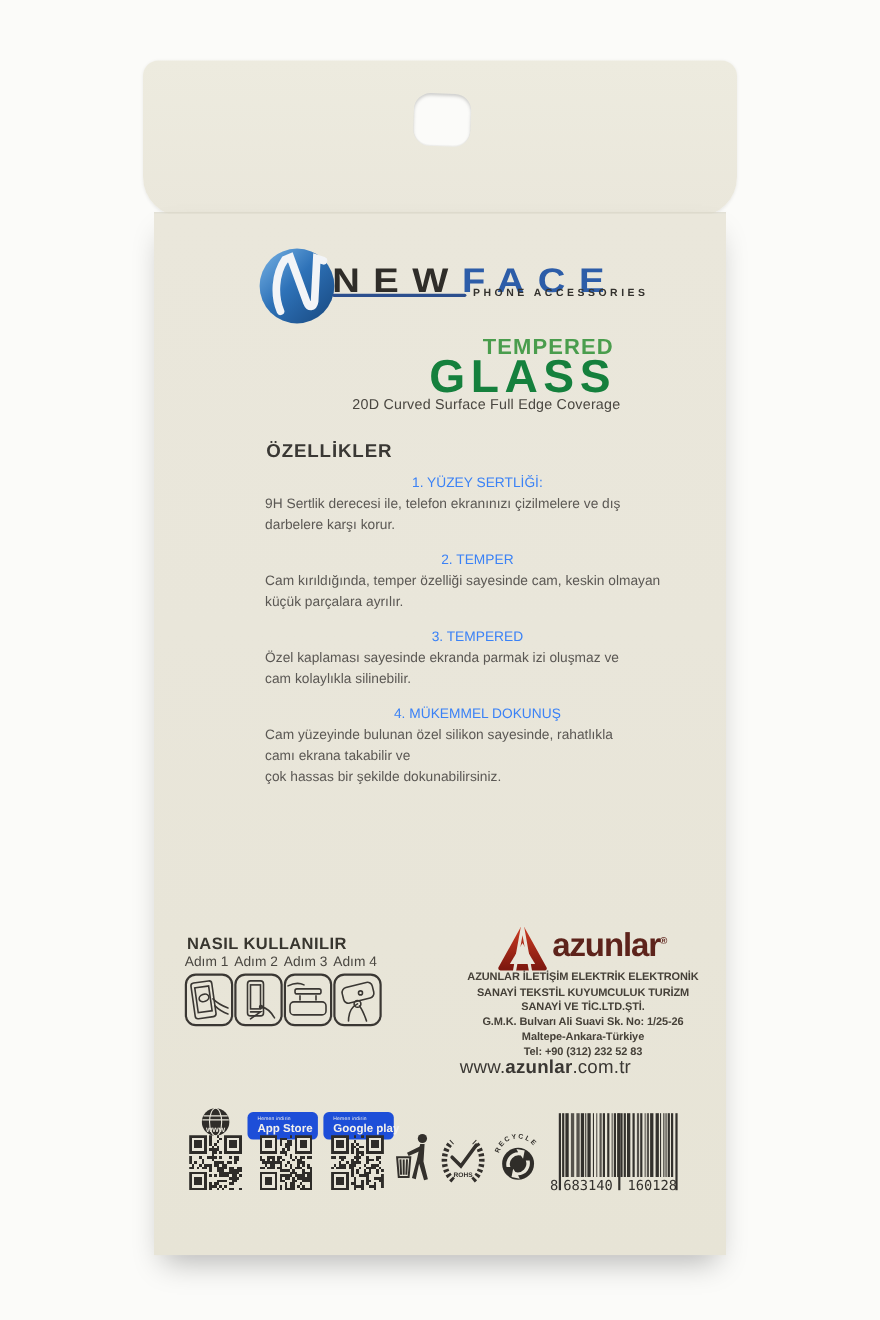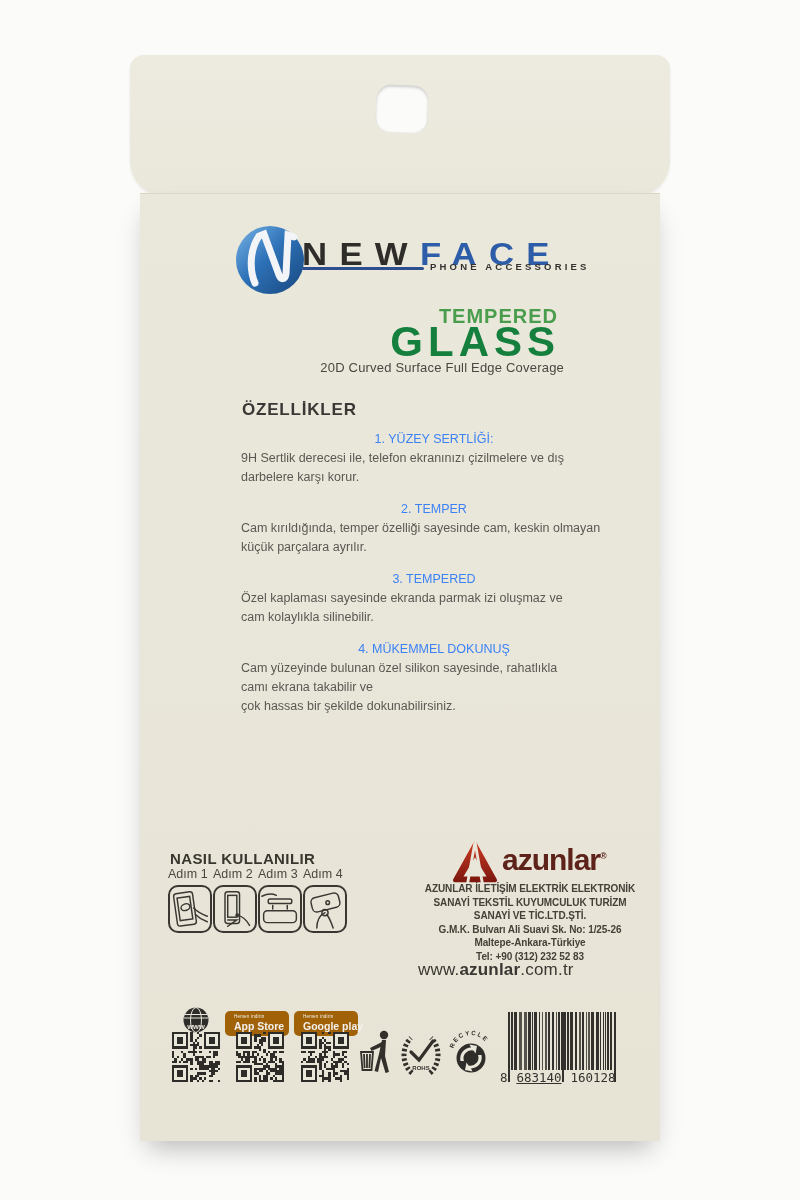--- a/index.html
+++ b/index.html
@@ -63,41 +63,41 @@
   .az-mark{left:322px;top:786px;width:46px;height:46px;}
   .az-word{left:372px;top:788px;font-size:30px;font-weight:bold;letter-spacing:-1px;color:#5d231b;white-space:nowrap;}
   .az-word sup{font-size:9px;letter-spacing:0;}
   .az-address{left:288px;top:827px;width:224px;text-align:center;font-size:10px;font-weight:bold;
     color:#454038;line-height:13.5px;letter-spacing:-.1px;}
   .az-site{left:288px;top:905px;width:224px;text-align:left;font-size:17px;color:#3a3733;letter-spacing:.2px;}
   .az-site b{font-weight:bold;}
 
   
   .globe{left:50px;top:950px;width:32px;height:34px;}
-  .store-badge{position:absolute;width:64px;height:25px;background:#a16207;border-radius:5px;
+  .store-badge{position:absolute;width:64px;height:25px;background:#1d4ed8;border-radius:5px;
     display:flex;align-items:center;padding:4px 5px;box-sizing:border-box;gap:4px;}
   .badge-appstore{left:95px;top:956px;}
   .badge-gplay{left:164px;top:956px;}
   .badge-text{color:#f2f0ec;line-height:1;}
   .badge-small{font-size:4.5px;margin-bottom:1.5px;letter-spacing:.2px;}
   .badge-big{font-size:10.5px;font-weight:bold;white-space:nowrap;}
   .qr{position:absolute;width:48px;height:50px;top:977px;}
   .qr1{left:42px;} .qr2{left:106px;} .qr3{left:171px;}
   .tidyman{left:228px;top:973px;width:36px;height:55px;}
   .rohs{left:268px;top:976px;width:46px;height:46px;}
   .recycle{left:318px;top:971px;width:46px;height:50px;}
 
   
   .barcode{left:378px;top:957px;width:112px;height:76px;}
   .barcode-bars{position:absolute;left:0;top:0;width:108px;height:58px;}
   .guard{position:absolute;width:2px;height:70px;background:#33312d;top:0;}
   .g1{left:0;} .g2{left:54px;} .g3{left:106px;}
   .barcode-digits{position:absolute;top:58px;left:-8px;width:120px;display:flex;
     font-family:"DejaVu Sans Mono",monospace;font-size:12.5px;color:#33312d;}
-  .bd1{width:12px;} .bd2{flex:1;text-align:center;text-decoration:underline;} .bd3{flex:1;text-align:center;}
+  .bd1{width:12px;} .bd2{flex:1;} .bd3{flex:1;text-align:center;}
 </style>
 </head>
 <body>
 
 <div class="package">
 
   <div class="flap">
     <div class="hang-hole"></div>
   </div>
 

